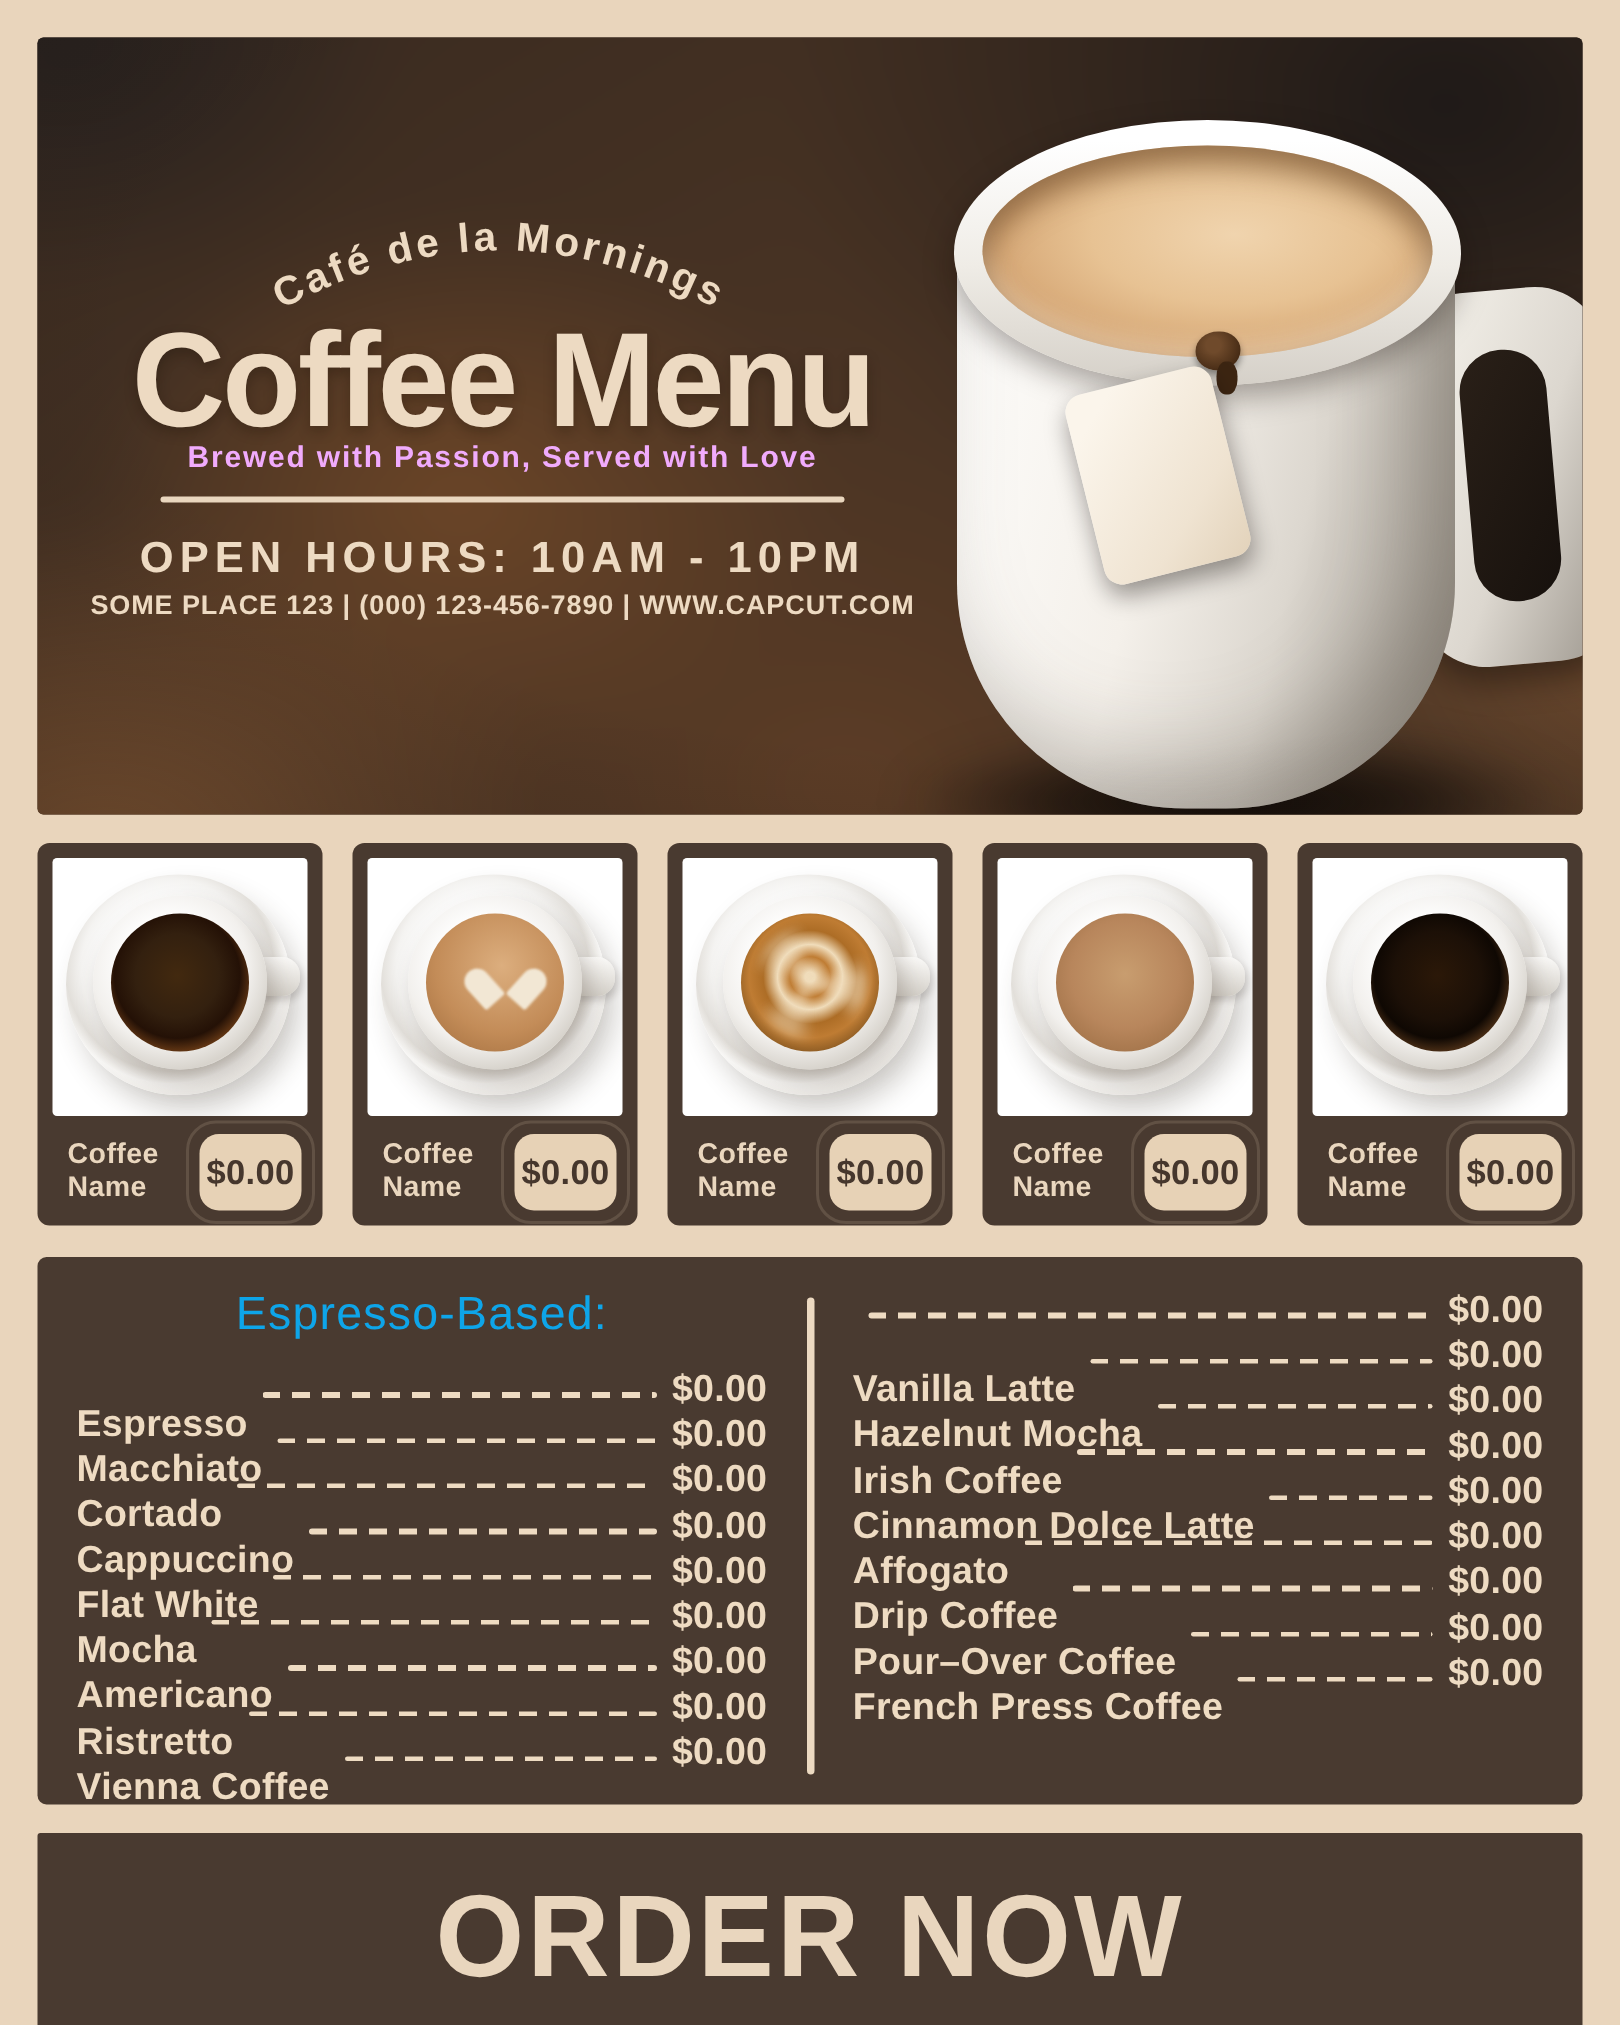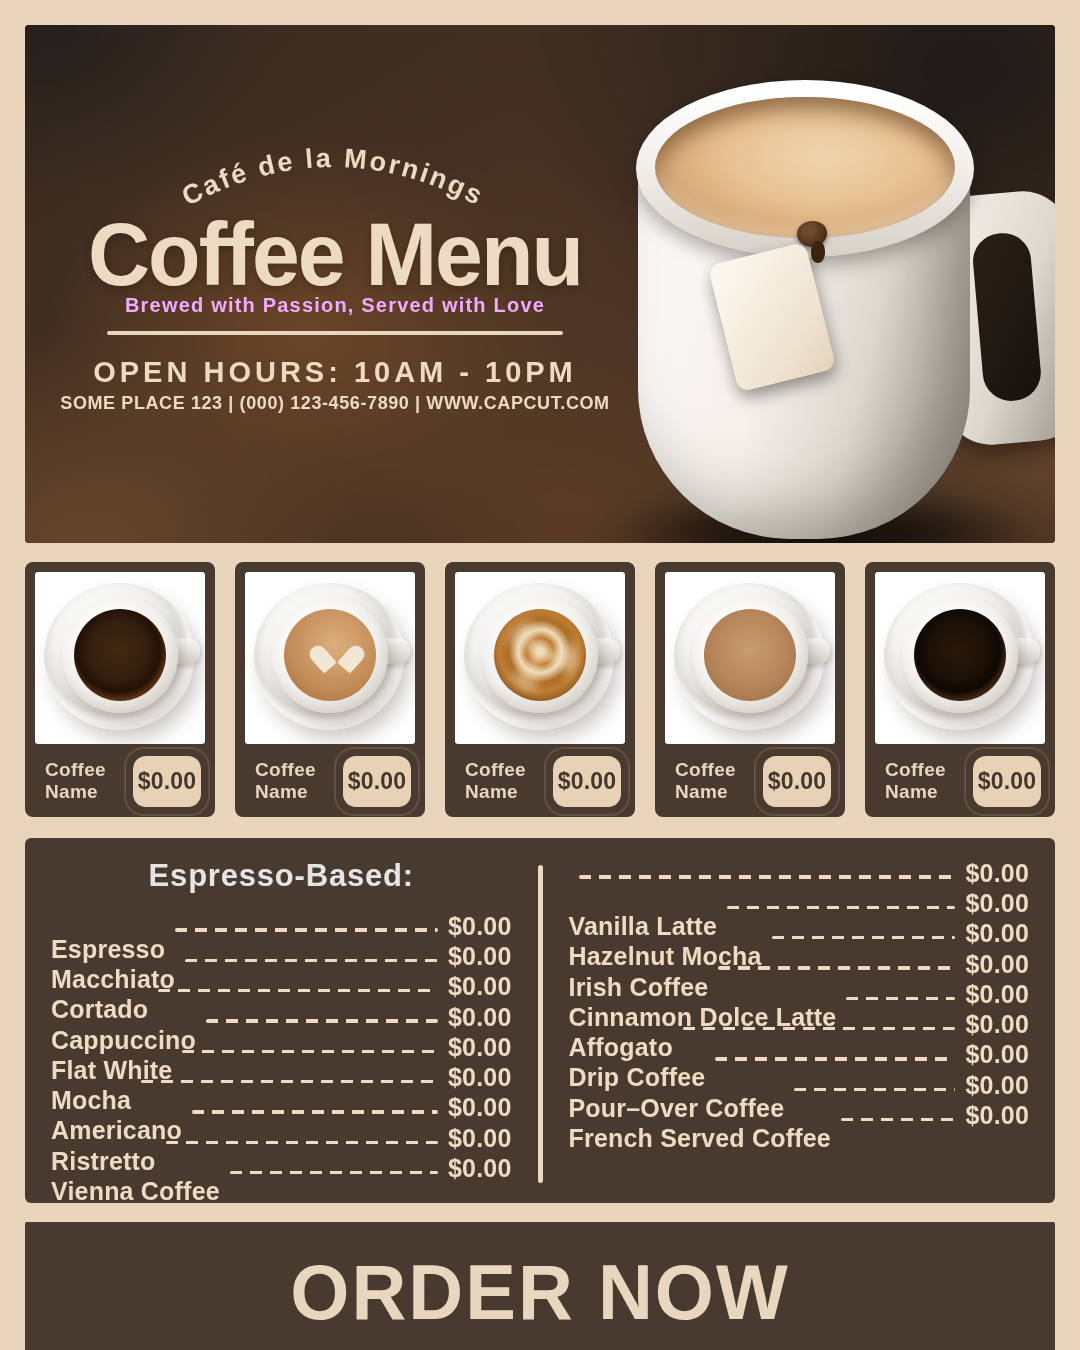--- a/index.html
+++ b/index.html
@@ -68,21 +68,21 @@
   .black-coffee .coffee{background:radial-gradient(circle at 48% 45%,#2b1808 0%,var(--coffee) 42%,#0f0803 60%,#5f3b1c 78%,var(--crema) 90%,#3f2510 100%);}
   .card-meta{display:flex;justify-content:center;align-items:center;height:72px;padding:1px 2px 0 8px;}
   .card-name{width:88px;color:#e9d6be;font-size:19px;font-weight:bold;line-height:1.18;letter-spacing:.3px;}
   .price-badge{position:relative;width:68px;height:51px;border-radius:13px;background:#e7d2b6;display:flex;align-items:center;justify-content:center;color:#46372d;font-size:23px;font-weight:bold;letter-spacing:.2px;}
   .price-badge::before{content:"";position:absolute;inset:-9px;border-radius:20px;border:2px solid rgba(233,214,190,.15);pointer-events:none;}
 
   
   .menu-panel{position:absolute;left:25px;top:838px;width:1030px;height:365px;background:#493a30;border-radius:6px;display:flex;box-sizing:border-box;color:#eedbc2;}
   .menu-col-slot{flex:1 1 0;min-width:0;}
   .menu-col{box-sizing:border-box;padding:20px 26px 0 26px;}
-  .menu-title{margin:0 0 17px 0;text-align:center;font-size:31px;font-weight:bold;letter-spacing:.8px;color:#e5e5e5;}
+  .menu-title{margin:0 0 17px 0;text-align:center;font-size:31px;font-weight:normal;letter-spacing:.8px;color:#0ea5e9;}
   .menu-row{display:flex;align-items:center;height:30.3px;font-size:25px;font-weight:bold;letter-spacing:.2px;}
   .mi-name{white-space:nowrap;flex:0 0 auto;margin-top:46px;}
   .mi-leader{flex:1 1 auto;min-width:26px;height:3.4px;margin:0 10px;border-radius:2px;transform:translateY(4px);
     background:repeating-linear-gradient(90deg,#eedbc2 0 12px,rgba(0,0,0,0) 12px 20px);}
   .mi-price{flex:0 0 auto;white-space:nowrap;}
   .v-divider{flex:0 0 5px;width:5px;margin:27px 0 20px 0;background:#ecd9c1;border-radius:3px;}
 
   
   .cta-bar{position:absolute;left:25px;top:1222px;width:1030px;height:139px;background:#493a30;border-radius:2px;display:flex;align-items:center;justify-content:center;cursor:pointer;}
   .cta-label{color:#e9d6be;font-size:76px;font-weight:bold;letter-spacing:2px;transform:scaleY(1.02);}
@@ -316,21 +316,21 @@
     <span class="mi-price">$0.00</span>
   </div>
 
   <div class="menu-row">
     <span class="mi-name">Pour–Over Coffee</span>
     <span class="mi-leader"></span>
     <span class="mi-price">$0.00</span>
   </div>
 
   <div class="menu-row">
-    <span class="mi-name">French Served Coffee</span>
+    <span class="mi-name">French Press Coffee</span>
     <span class="mi-leader"></span>
     <span class="mi-price">$0.00</span>
   </div>
 </div>
   </div>
 </div>
   </div>
 
   <div class="cta-bar">
     <div class="cta-label">ORDER NOW</div>

